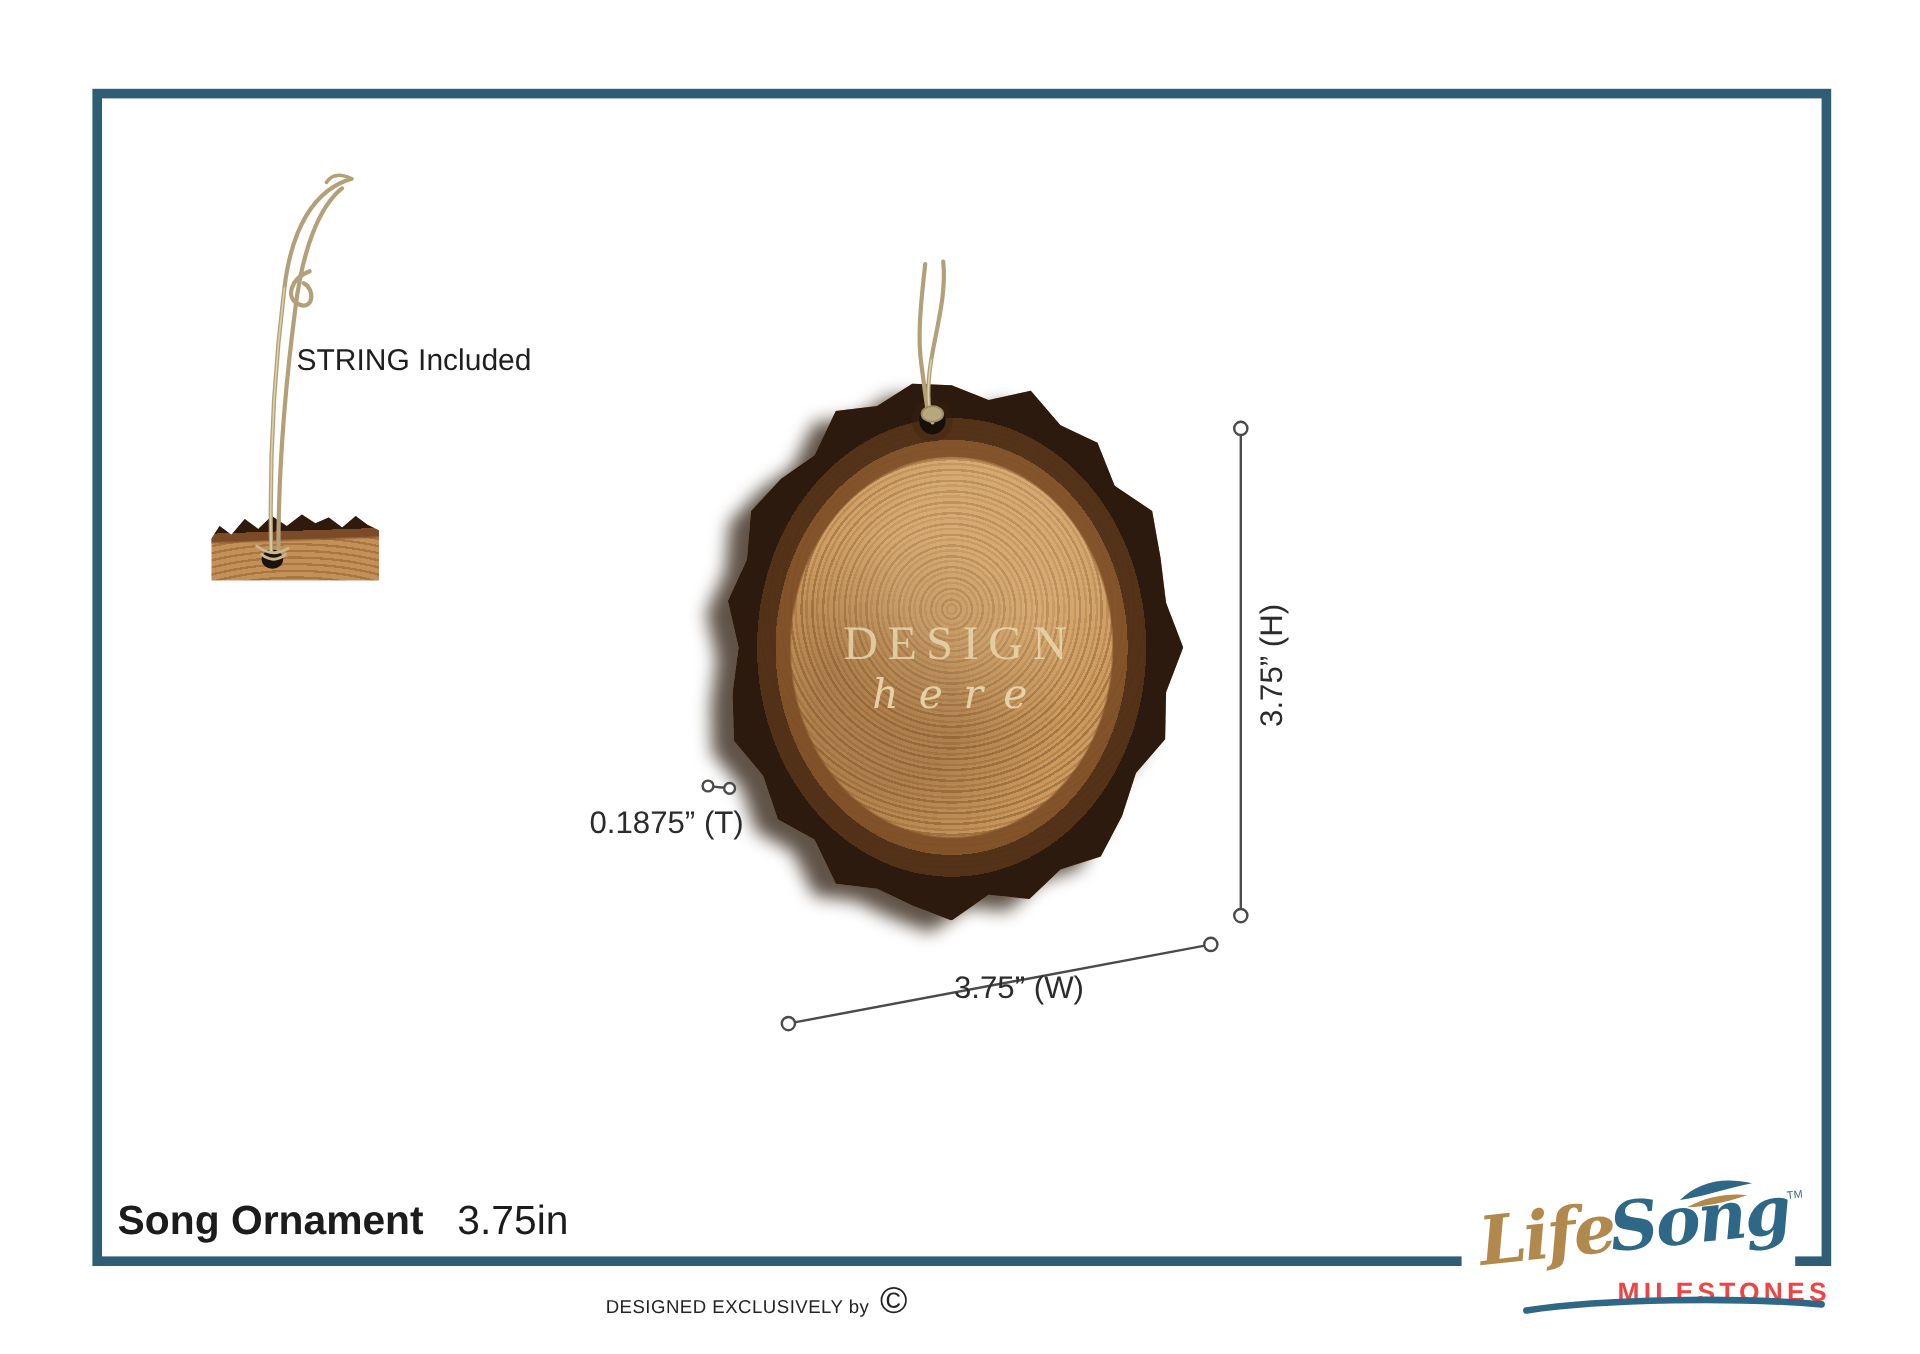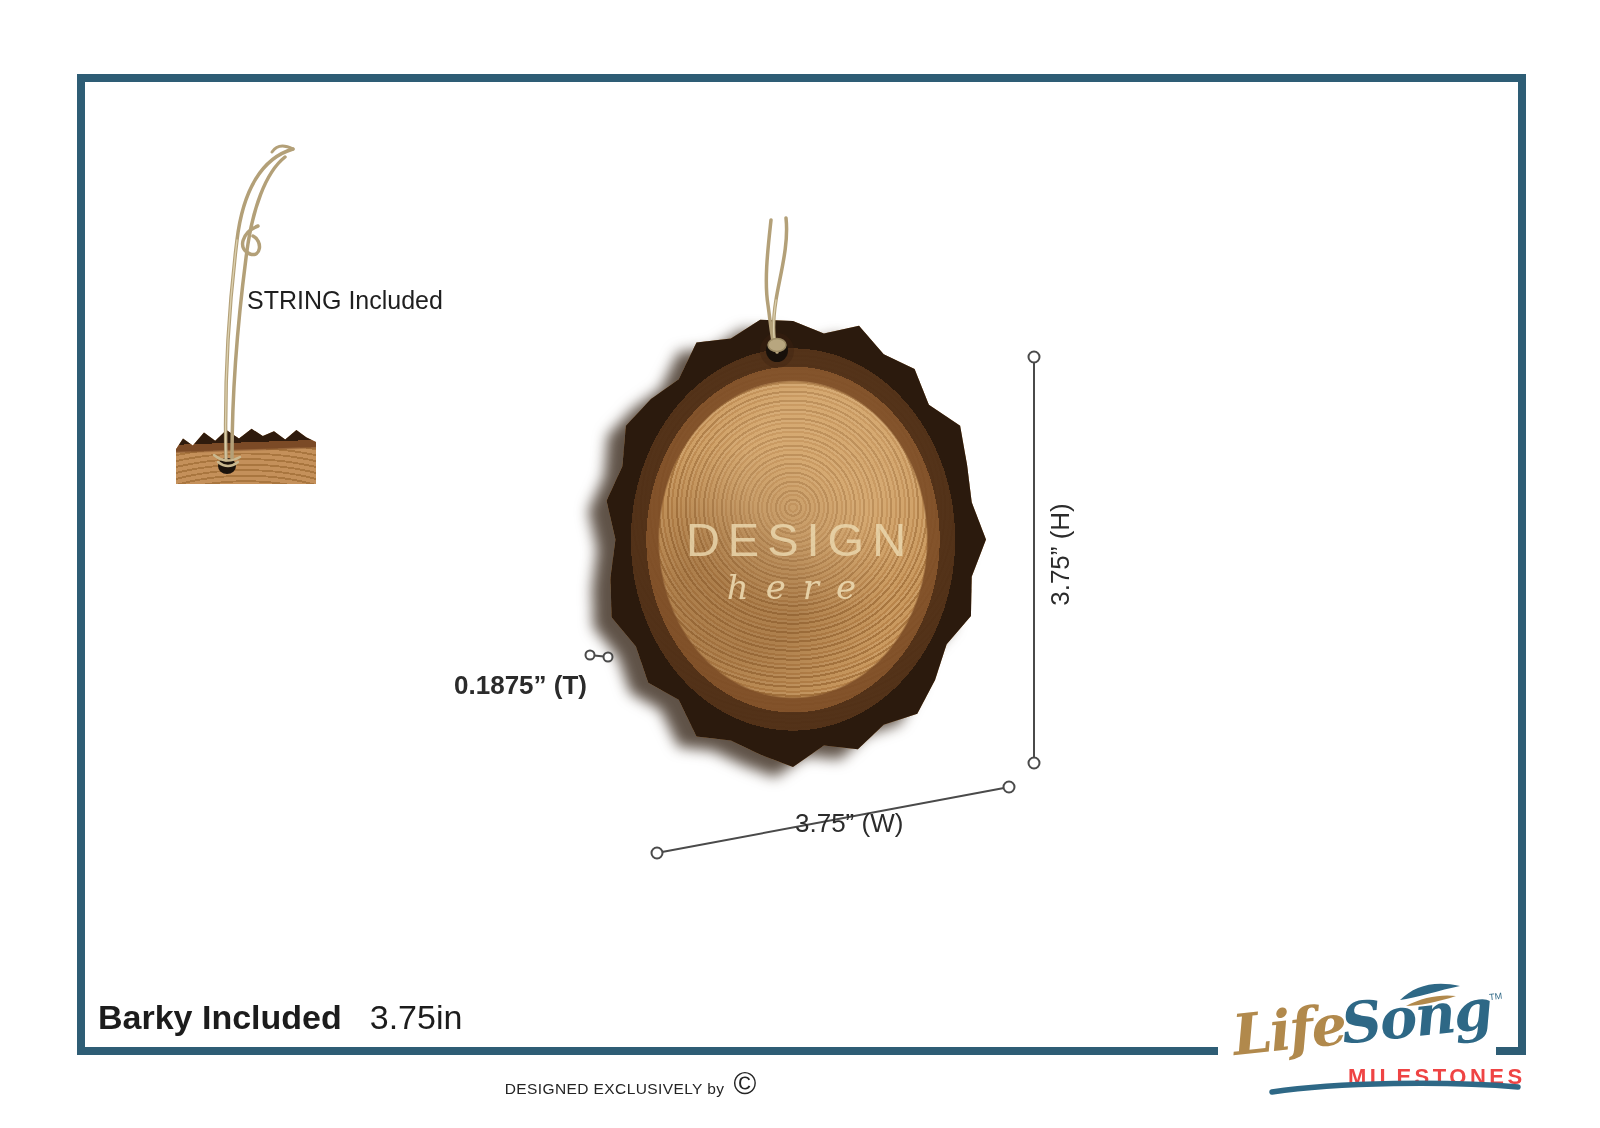--- a/index.html
+++ b/index.html
@@ -25,29 +25,29 @@
   .orn{width:100%;height:100%;position:relative;
     clip-path:polygon(100% 50%,96.3% 58.2%,96.1% 66.8%,89.8% 73%,86.8% 80.9%,82.2% 88.3%,73.5% 90.7%,66.8% 96.1%,58% 95.3%,50% 100%,41.6% 97.3%,33.9% 94.2%,25% 93.3%,20.4% 85.2%,12.5% 81.5%,9.3% 73.5%,3% 67.1%,2.7% 58.4%,4% 50%,1.7% 41.5%,5.8% 33.9%,6.7% 25%,13.2% 19.1%,20.4% 14.8%,25% 6.7%,33.9% 5.8%,41.5% 1.7%,50% 2%,58% 4.7%,67.1% 3%,73.5% 9.3%,81.5% 12.5%,85.2% 20.4%,93.3% 25%,95.1% 33.6%,96.3% 41.8%);
     background:
       radial-gradient(ellipse closest-side at 50% 50%,rgba(0,0,0,0) 0 69%,rgba(125,77,38,0.92) 70% 76%,rgba(77,45,21,0.95) 76% 84%,#2b1a0d 84% 101%),
       radial-gradient(circle at 56% 34%,rgba(240,205,155,0.30) 0 70px,rgba(240,205,155,0) 150px),
       radial-gradient(circle at 36% 62%,rgba(120,78,40,0.35) 0 60px,rgba(120,78,40,0) 150px),
       repeating-radial-gradient(circle at 50% 43%,#ca9a60 0 3px,#b9854b 3px 5px,#cb9d66 5px 7px,#a97740 7px 9px);}
   .orn-hole{position:absolute;left:166px;top:27px;width:22px;height:23px;border-radius:50%;
     background:#17100a;box-shadow:0 0 0 6px rgba(61,35,17,0.35);}
   .wm{position:absolute;left:14px;right:0;top:200px;text-align:center;color:#ecd9b0;}
-  .wm-design{font-size:47px;letter-spacing:8px;opacity:0.82;}
+  .wm-design{font-size:40px;letter-spacing:8px;opacity:0.82;font-family:Liberation Serif, serif;}
   .wm-here{font-family:"DejaVu Serif",serif;font-style:italic;font-size:34px;letter-spacing:17px;
     margin-top:0px;opacity:0.9;}
 
   
   .dim{font-size:26px;color:#2b2b2b;z-index:2;}
   .dim-h{position:absolute;left:1000px;top:539px;width:120px;text-align:center;transform:rotate(-90deg);}
   .dim-w{position:absolute;left:795px;top:808px;width:130px;text-align:left;}
-  .dim-t{position:absolute;left:452px;top:670px;width:135px;text-align:right;font-weight:bold;}
+  .dim-t{position:absolute;left:488px;top:670px;width:135px;text-align:center;}
 
   
   .overlay{position:absolute;left:0;top:0;z-index:2;pointer-events:none;}
 
   
   .title{position:absolute;left:98px;top:998px;font-size:34px;color:#1c1c1c;z-index:2;}
   .title .t-bold{font-weight:bold;}
   .title .t-size{margin-left:28px;}
 
   
@@ -126,21 +126,21 @@
     <circle cx="590" cy="655" r="4.5"></circle>
     <circle cx="608" cy="657" r="4.5"></circle>
   </g>
 </svg>
 
 <div class="dim dim-h">3.75” (H)</div>
 <div class="dim dim-w">3.75” (W)</div>
 <div class="dim dim-t">0.1875” (T)</div>
 
 <div class="title">
-  <span class="t-bold">Barky Included</span><span class="t-size">3.75in</span>
+  <span class="t-bold">Song Ornament</span><span class="t-size">3.75in</span>
 </div>
 
 <div class="footer">
   <span class="f-prefix">DESIGNED EXCLUSIVELY by</span>
   <span class="f-copy">©</span>
 </div>
 
 <div class="logo">
   <svg class="logo-swoosh" width="70" height="32" viewBox="0 0 70 32">
     <path d="M6 22 C20 8 40 2 66 8 C46 12 22 20 6 22 Z" fill="#2e6886"></path>

